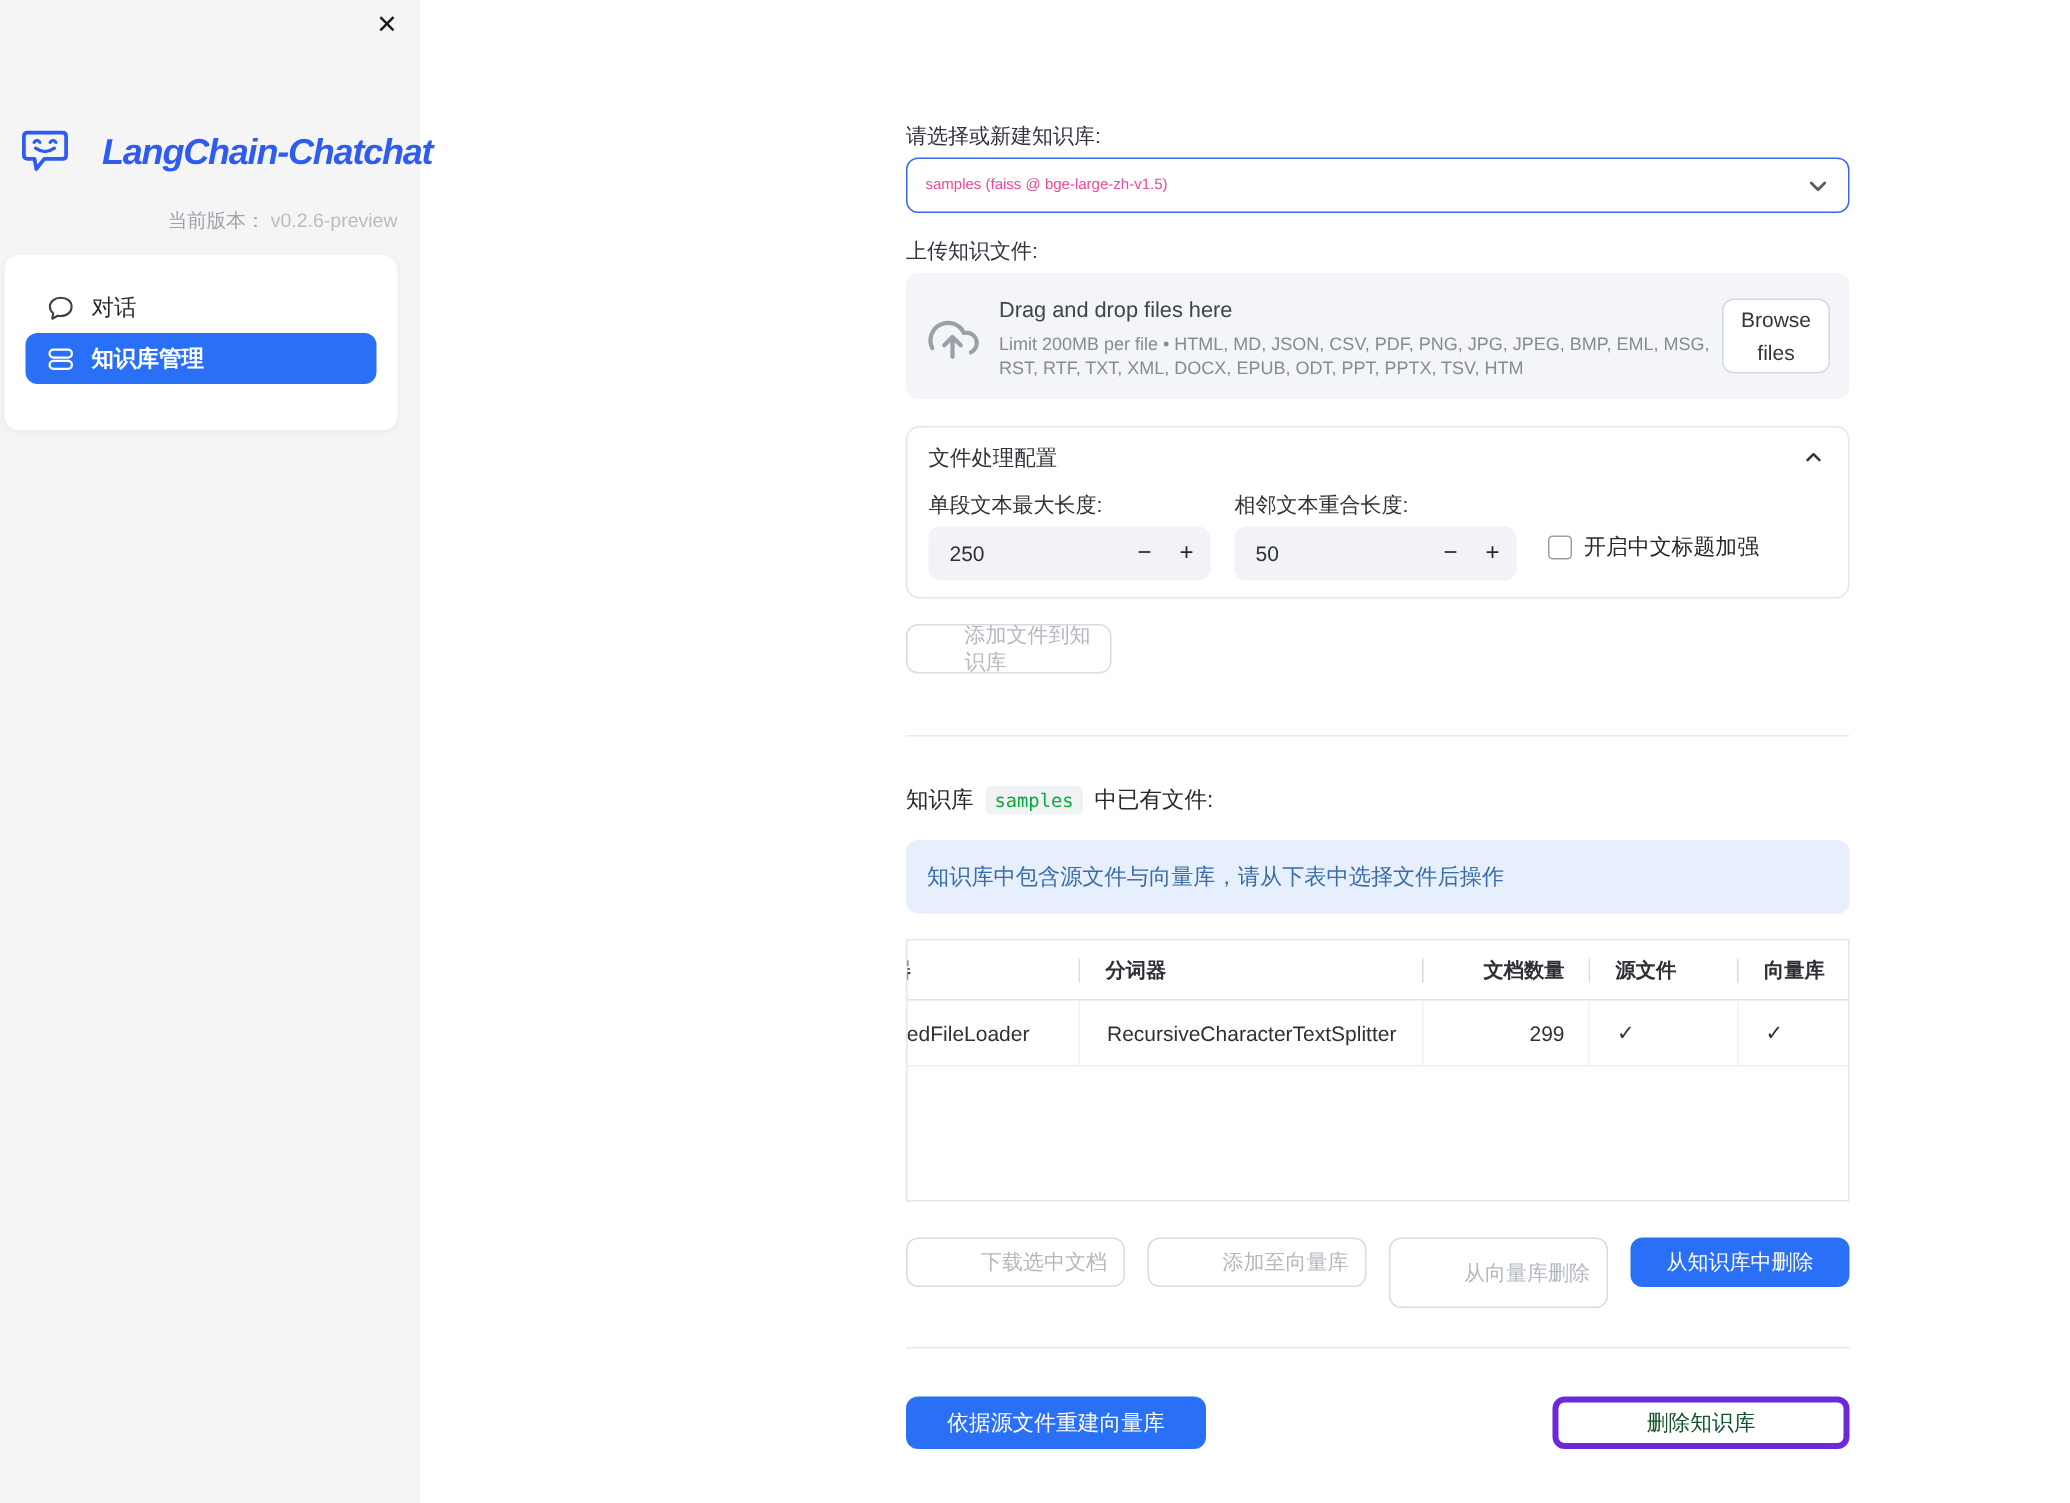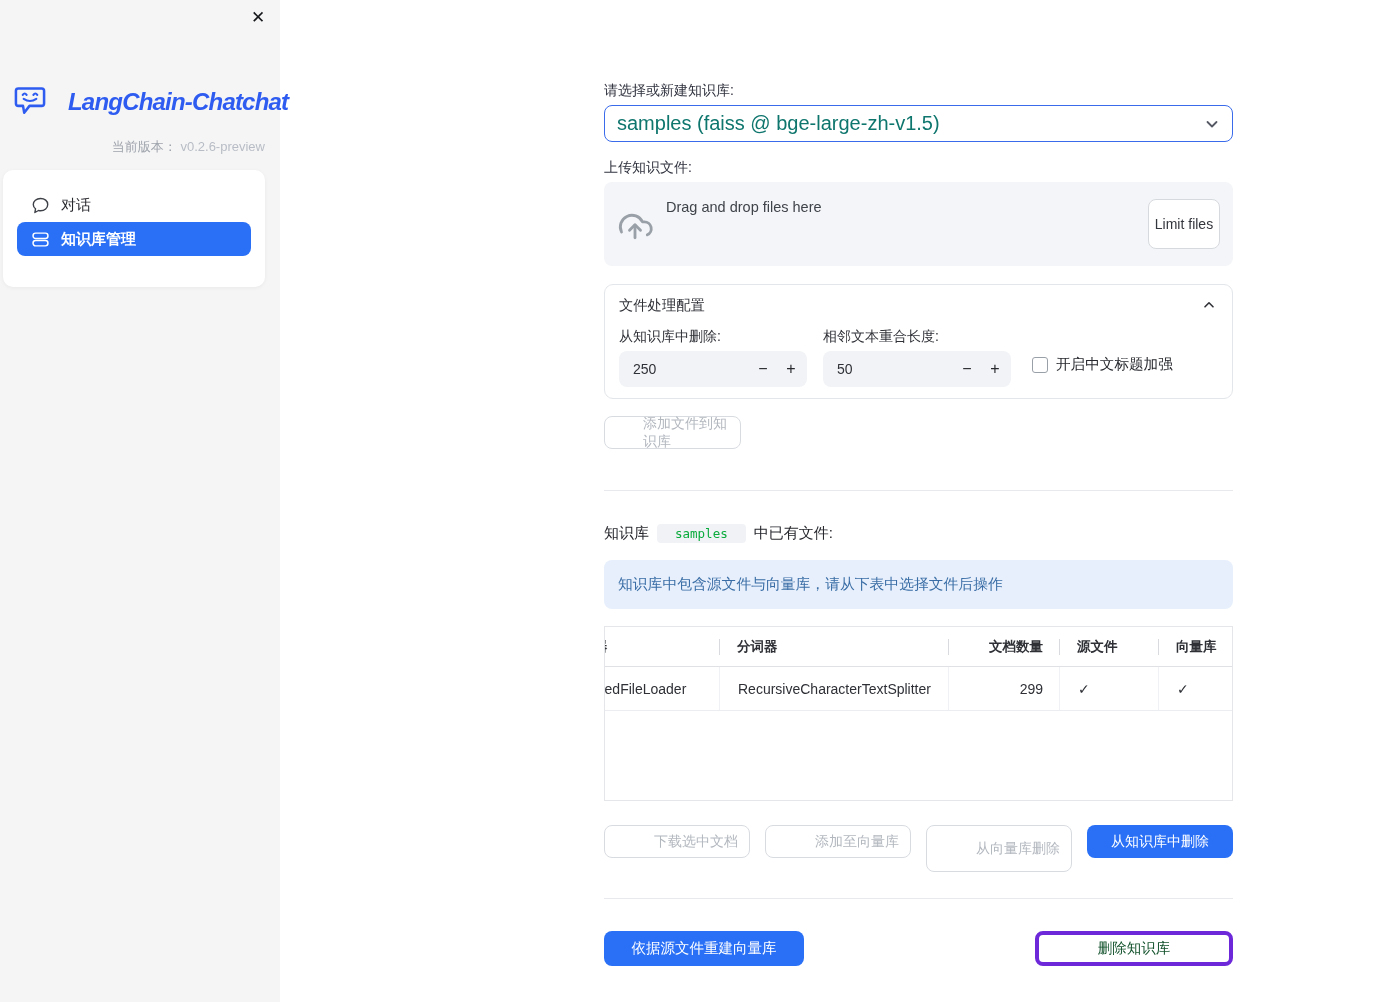--- a/index.html
+++ b/index.html
@@ -22,21 +22,21 @@
   .menu-item { position:absolute; left:14px; width:234px; height:34px; border-radius:8px;
                display:flex; align-items:center; padding-left:15px; gap:12px; font-size:15px;
                color:#26272c; cursor:pointer; }
   .menu-item.sel { background:#2970f6; color:#fff; font-weight:bold; }
 
   
   .field-label { position:absolute; font-size:14px; color:#31333f; }
   .select { position:absolute; left:604px; top:105px; width:629px; height:37px; background:#fff;
             border:1px solid #3a6bea; border-radius:8px; display:flex; align-items:center;
             padding:0 12px; cursor:pointer; }
-  .select-value { font-size:20px; color:#0f766e; flex:1; }
+  .select-value { font-size:10px; color:#ec4899; flex:1; }
 
   .dropzone { position:absolute; left:604px; top:182px; width:629px; height:84px;
               background:#f4f5f8; border-radius:8px; cursor:pointer; }
   .dz-title { position:absolute; left:62px; top:17px; font-size:14.5px; color:#3f434a; }
   .dz-limit { position:absolute; left:62px; top:39px; width:478px; font-size:12px;
               line-height:16px; color:#858a93; }
   .browse-btn { position:absolute; left:544px; top:17px; width:72px; height:50px; background:#fff;
                 border:1px solid #d6dade; border-radius:8px; display:flex; align-items:center;
                 justify-content:center; text-align:center; font-size:14px; line-height:1.6;
                 color:#34363d; cursor:pointer; }
@@ -60,21 +60,21 @@
          font-size:14px; cursor:pointer; position:absolute; }
   .btn-disabled { background:#fff; border:1px solid #d8dce1; color:#b3b8bf;padding-left:38px; }
   .btn-secondary { background:#fff; border:4px solid #6d28d9; color:#14532d; }
   .btn-primary { background:#2970f6; border:none; color:#fff; }
 
   .divider { position:absolute; left:604px; width:629px; height:1px; background:#e7e9ed; }
 
   .kb-line { position:absolute; left:604px; top:524px; font-size:15px; color:#27282e;
              display:flex; align-items:center; }
   .code-chip { font-family:"DejaVu Sans Mono","Liberation Mono",monospace; font-size:12.5px;
-               color:#09ab3b; background:#f0f2f6; border-radius:4px; padding:2px 18px; margin:0 8px; }
+               color:#09ab3b; background:#f0f2f6; border-radius:4px; padding:2px 6px; margin:0 8px; }
 
   .info-box { position:absolute; left:604px; top:560px; width:629px; height:49px;
               background:#e6effb; border-radius:8px; display:flex; align-items:center;
               padding-left:14px; }
   .info-text { font-size:14.8px; color:#3a6da6; }
 
   
   .tbl { position:absolute; left:604px; top:626px; width:629px; height:175px; background:#fff;
          border:1px solid #e4e6ea; overflow:hidden; }
   .tbl-inner { width:708px; margin-left:-79px; }
@@ -157,32 +157,33 @@
 
   <div class="dropzone">
     <span style="position:absolute; left:11px; top:27px;">
       <svg width="40" height="32" viewBox="0 0 24 19" fill="none">
         <path d="M19.4 15.4 A4.1 4.1 0 0 0 17.6 7.6 h-1.1 A6.6 6.6 0 1 0 3.9 13.7" stroke="#9aa0a8" stroke-width="1.7" stroke-linecap="round" stroke-linejoin="round"></path>
         <path d="M15.3 12.6 L12 9.3 L8.7 12.6" stroke="#9aa0a8" stroke-width="1.7" stroke-linecap="round" stroke-linejoin="round"></path>
         <path d="M12 9.6 V17.2" stroke="#9aa0a8" stroke-width="1.7" stroke-linecap="round"></path>
       </svg>
     </span>
     <div class="dz-title">Drag and drop files here</div>
-    <div class="browse-btn">Limit files</div>
+    <div class="dz-limit">Limit 200MB per file • HTML, MD, JSON, CSV, PDF, PNG, JPG, JPEG, BMP, EML, MSG, RST, RTF, TXT, XML, DOCX, EPUB, ODT, PPT, PPTX, TSV, HTM</div>
+    <div class="browse-btn">Browse files</div>
   </div>
 
   <div class="expander">
     <div class="exp-title">文件处理配置</div>
     <span class="exp-chevron">
       <svg width="14" height="14" viewBox="0 0 14 14" fill="none">
         <path d="M3 8.8 L7 4.8 L11 8.8" stroke="#303238" stroke-width="1.6" stroke-linecap="round" stroke-linejoin="round"></path>
       </svg>
     </span>
 
-    <div class="num-label" style="left:14px;">从知识库中删除:</div>
+    <div class="num-label" style="left:14px;">单段文本最大长度:</div>
     <div class="num-input" style="left:14px;">
       <div class="num-value">250</div>
       <div class="stepper" style="right:32px;">−</div>
       <div class="stepper" style="right:4px;">+</div>
     </div>
 
     <div class="num-label" style="left:218px;">相邻文本重合长度:</div>
     <div class="num-input" style="left:218px;">
       <div class="num-value">50</div>
       <div class="stepper" style="right:32px;">−</div>

